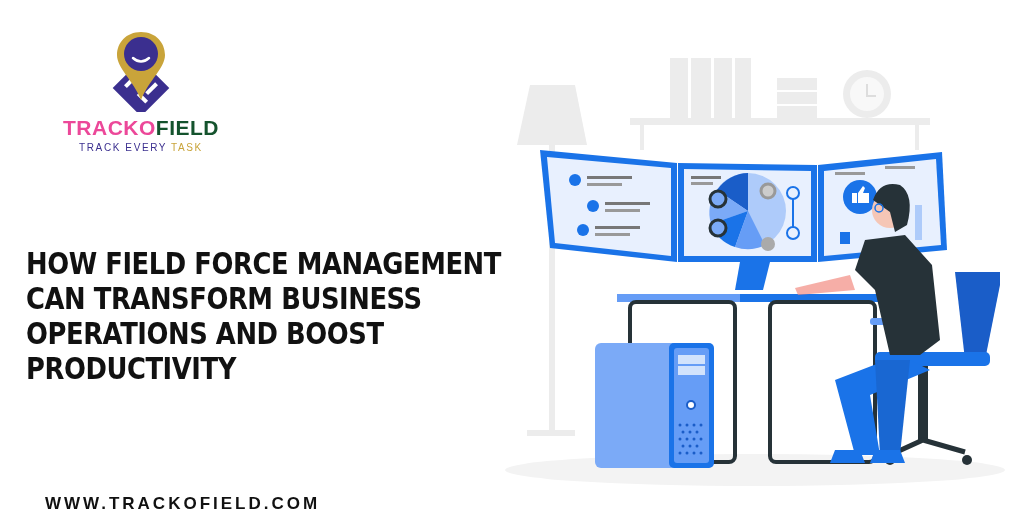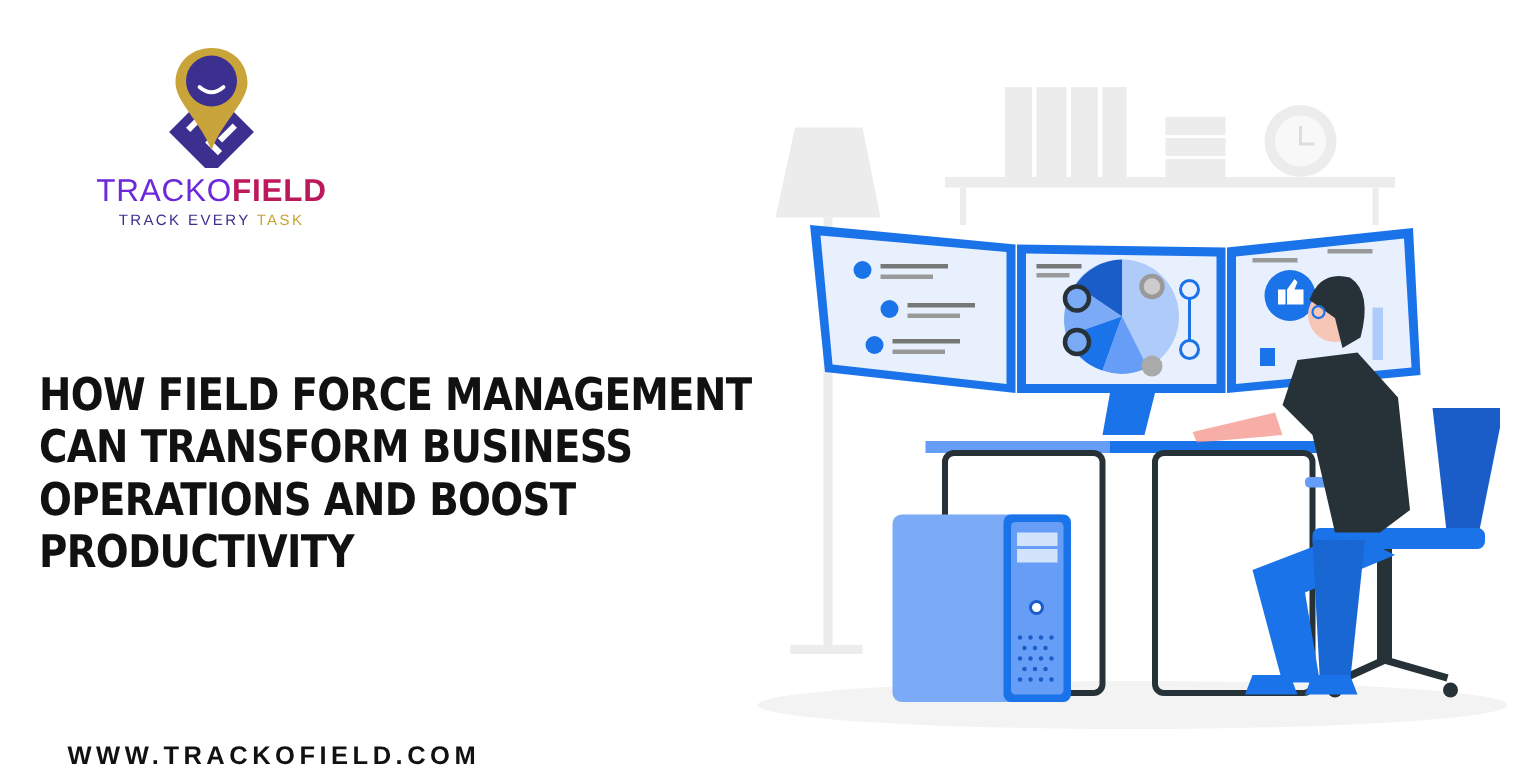--- a/index.html
+++ b/index.html
@@ -1,21 +1,21 @@
 <!DOCTYPE html>
 <html><head>
 <meta charset="utf-8">
 <style>
   html,body{margin:0;padding:0;}
   body{width:1024px;height:515px;background:#ffffff;position:relative;overflow:hidden;font-family:"DejaVu Sans",sans-serif;}
   .logo{position:absolute;left:56px;top:28px;width:170px;text-align:center;}
   .logo svg{display:block;margin:0 auto;}
   .brand{font-family:"Liberation Sans",sans-serif;font-size:21px;letter-spacing:0.5px;margin-top:4px;line-height:24px;}
-  .brand .p1{color:#6d28d9;font-weight:normal;}
-  .brand .p2{color:#be185d;font-weight:bold;}
+  .brand .p1{color:#ec4899;font-weight:bold;}
+  .brand .p2{color:#14532d;font-weight:bold;}
   .tagline{font-family:"Liberation Sans",sans-serif;font-size:10px;letter-spacing:1.6px;color:#3b2f8f;margin-top:2px;text-align:center;}
   .tagline .hl{color:#c9a43a;}
   .headline{position:absolute;left:26px;top:246px;width:470px;font-family:"DejaVu Sans",sans-serif;font-weight:bold;font-size:30px;line-height:35px;color:#111;letter-spacing:-0.5px;transform:scaleX(0.86);transform-origin:left top;text-transform:uppercase;}
   .headline div{white-space:nowrap;}
   .url{position:absolute;left:45px;top:482px;font-family:"Liberation Sans",sans-serif;font-weight:bold;font-size:17px;letter-spacing:3px;color:#111;margin-top:12px;}
   .illus{position:absolute;left:495px;top:0;width:529px;height:515px;}
 </style>
 </head>
 <body>
 

